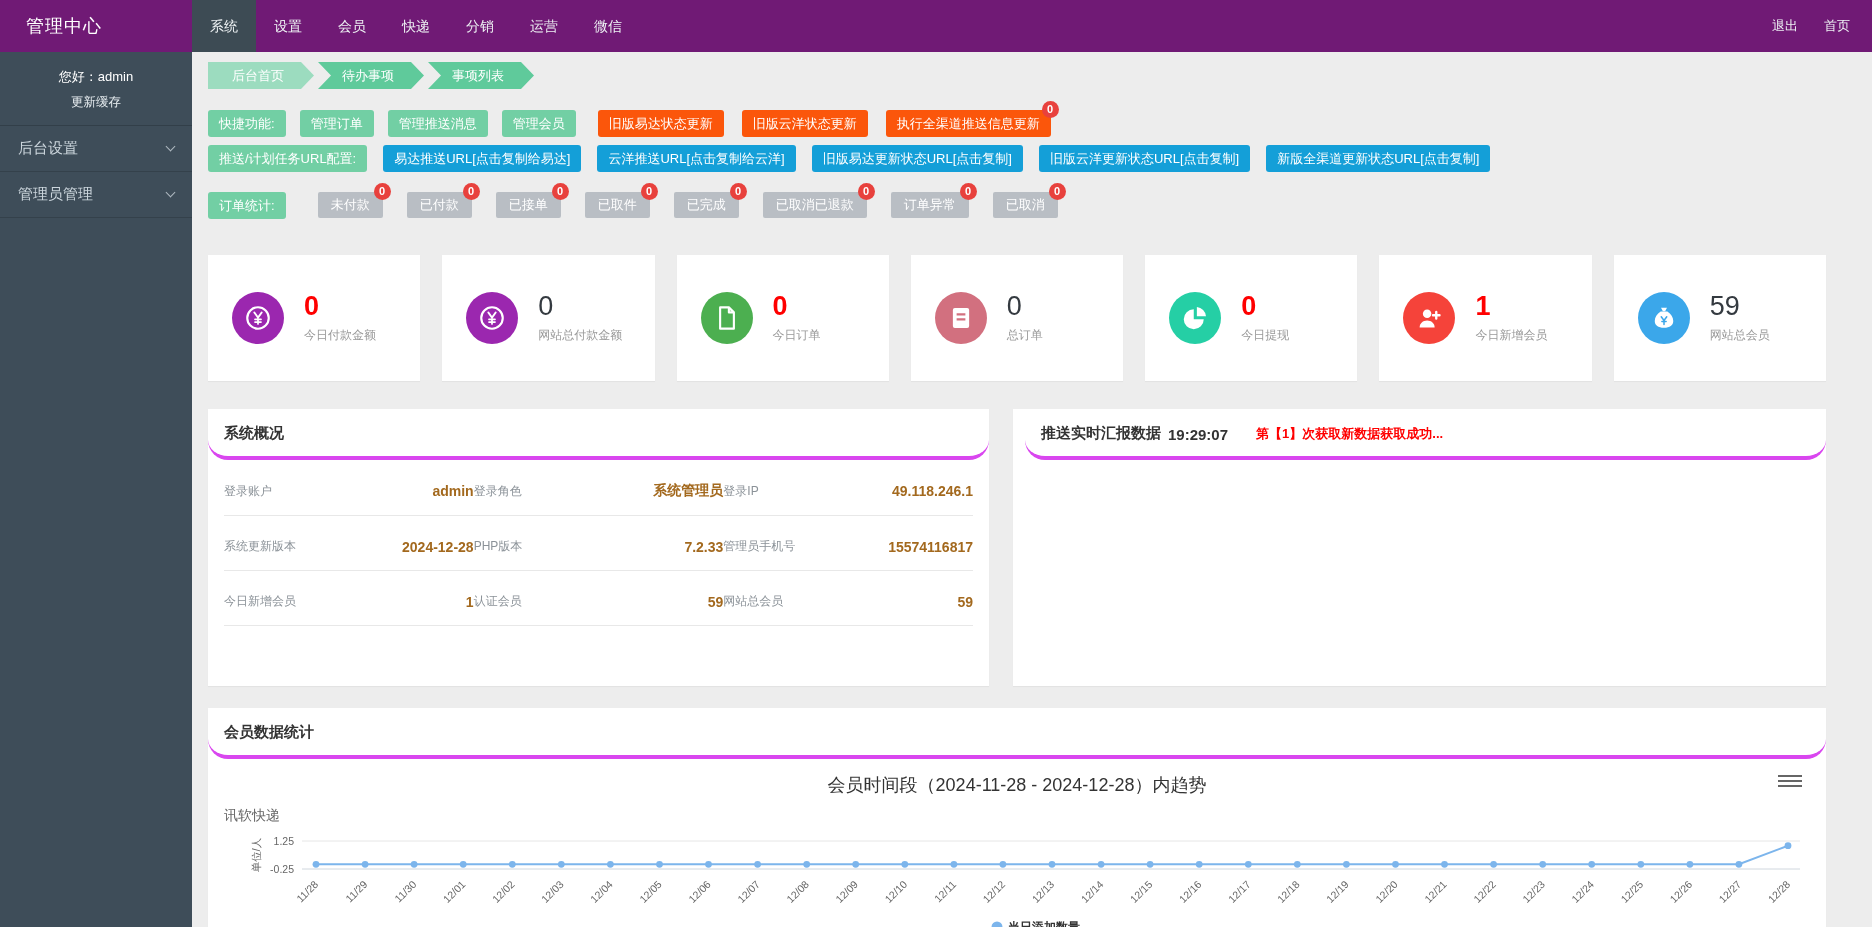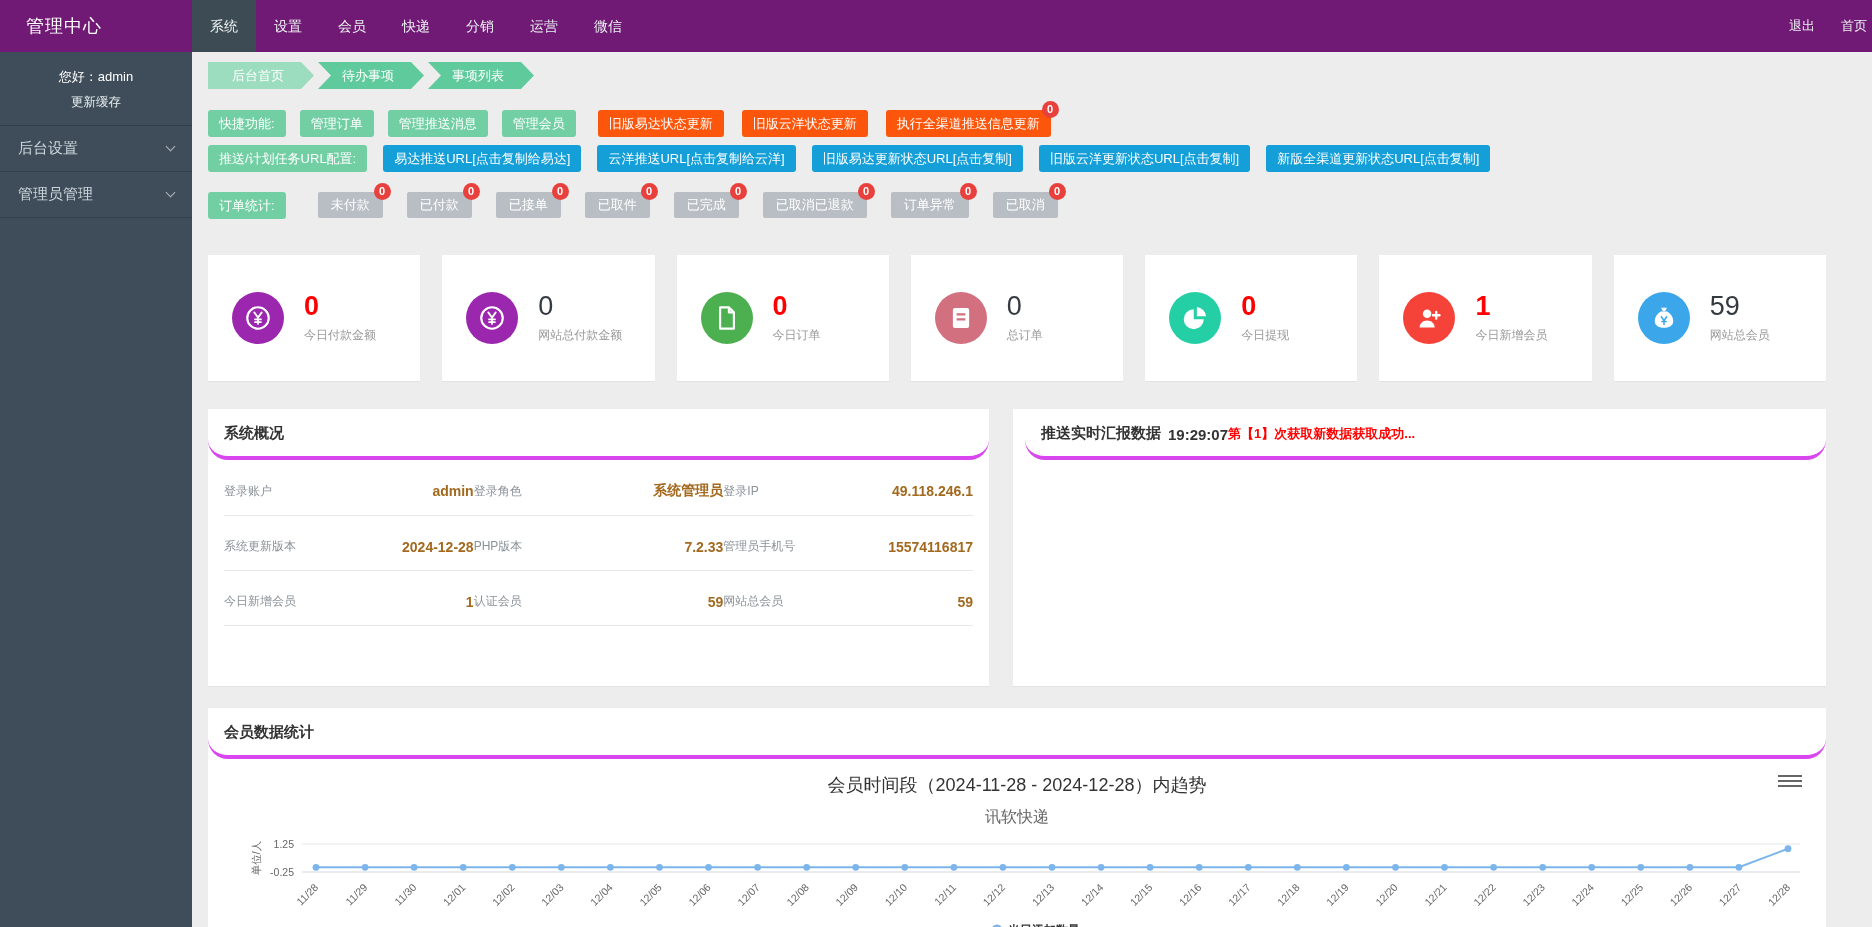--- a/index.html
+++ b/index.html
@@ -5,21 +5,21 @@
   * { margin:0; padding:0; box-sizing:border-box; }
   html,body { width:1872px; height:927px; overflow:hidden; }
   body { font-family:"Liberation Sans","DejaVu Sans",sans-serif; background:#ededed; position:relative; }
 
   
   .navbar { position:absolute; top:0; left:0; right:0; height:52px; background:#701a75; display:flex; align-items:stretch; z-index:20; }
   .logo { width:192px; color:#fff; font-size:18px; line-height:52px; padding-left:26px; letter-spacing:1px; }
   .nav-items { display:flex; }
   .nav-item { color:#eef2f4; font-size:14px; line-height:52px; padding:0 18px; cursor:pointer; }
   .nav-item.active { background:#3d4b54; }
-  .nav-right { margin-left:auto; display:flex; align-items:center; gap:26px; padding-right:5px;justify-content:space-between; }
+  .nav-right { margin-left:auto; display:flex; align-items:center; gap:26px; padding-right:22px;justify-content:space-between; }
   .nav-right a { color:#eef2f4; font-size:13px; cursor:pointer; text-decoration:none; }
 
   
   .sidebar { position:absolute; top:52px; left:0; bottom:0; width:192px; background:#3e4d59; z-index:10; }
   .side-greet { text-align:center; padding:16px 0 14px; color:#fff; font-size:13px; border-bottom:1px solid rgba(0,0,0,.18); }
   .side-greet .refresh { display:block; margin-top:8px; font-size:12.5px; color:#e7edf0; cursor:pointer; }
   .side-item { display:flex; align-items:center; justify-content:space-between; padding:0 18px; height:46px; color:#ccd6dd; font-size:15px; border-bottom:1px solid rgba(0,0,0,.15); cursor:pointer; }
   .chev { width:7px; height:7px; border-right:1.5px solid #aeb9c0; border-bottom:1.5px solid #aeb9c0; transform:rotate(45deg); margin-top:-4px; }
 
   
@@ -55,31 +55,31 @@
   .card .lbl { font-size:12px; color:#999; margin-top:5px; }
 
   
   .panels { display:flex; gap:24px; margin-top:28px; align-items:stretch; }
   .panel { background:#fff; height:277px; box-shadow:0 1px 1px rgba(0,0,0,.04); }
   .panel.left { flex:0 0 781px; }
   .panel.right { flex:1;padding-left:12px; }
   .panel-hd { display:flex; align-items:flex-end; padding:15px 16px 13px; border-bottom:4px solid #d946ef;border-radius:20px; }
   .panel-hd .t { font-size:15px; font-weight:bold; color:#333; }
   .panel-hd .time { font-size:15px; font-weight:bold; color:#333; margin-left:7px; }
-  .panel-hd .status { font-size:13px; font-weight:bold; color:#ff0000; }
+  .panel-hd .status { font-size:13px; font-weight:bold; color:#ff0000; margin-left:28px; }
   .sys-grid { display:grid; grid-template-columns:repeat(3,1fr); padding:0 16px; }
   .sys-cell { display:flex; justify-content:space-between; align-items:center; padding:22px 0 15px; border-bottom:1px solid #e8e8e8; }
   .sys-cell .sl { font-size:12px; color:#8b9298; }
   .sys-cell .sv { font-size:14px; font-weight:bold; color:#a3691e; }
 
   
   .panel3 { background:#fff; margin-top:22px; height:320px; box-shadow:0 1px 1px rgba(0,0,0,.04); }
   .chart-wrap { position:relative; padding:14px 16px 0; }
   .chart-title { text-align:center; font-size:18px; color:#333; }
-  .chart-sub { text-align:center; font-size:16px; color:#666; margin-top:10px; }
+  .chart-sub { text-align:left; font-size:14px; color:#666; margin-top:10px; }
   .burger { position:absolute; right:24px; top:12px; width:24px; height:20px; display:flex; flex-direction:column; justify-content:center; gap:3px; cursor:pointer; }
   .burger i { display:block; height:2px; background:#666; }
   .chart-svg { margin-top:4px; }
   .tick { font-size:10.5px; fill:#666; font-family:"Liberation Sans",sans-serif; }
   .legend-t { font-size:12px; font-weight:bold; fill:#333; font-family:"Liberation Sans",sans-serif; }
 </style>
 </head>
 <body>
 
 <div class="navbar">

